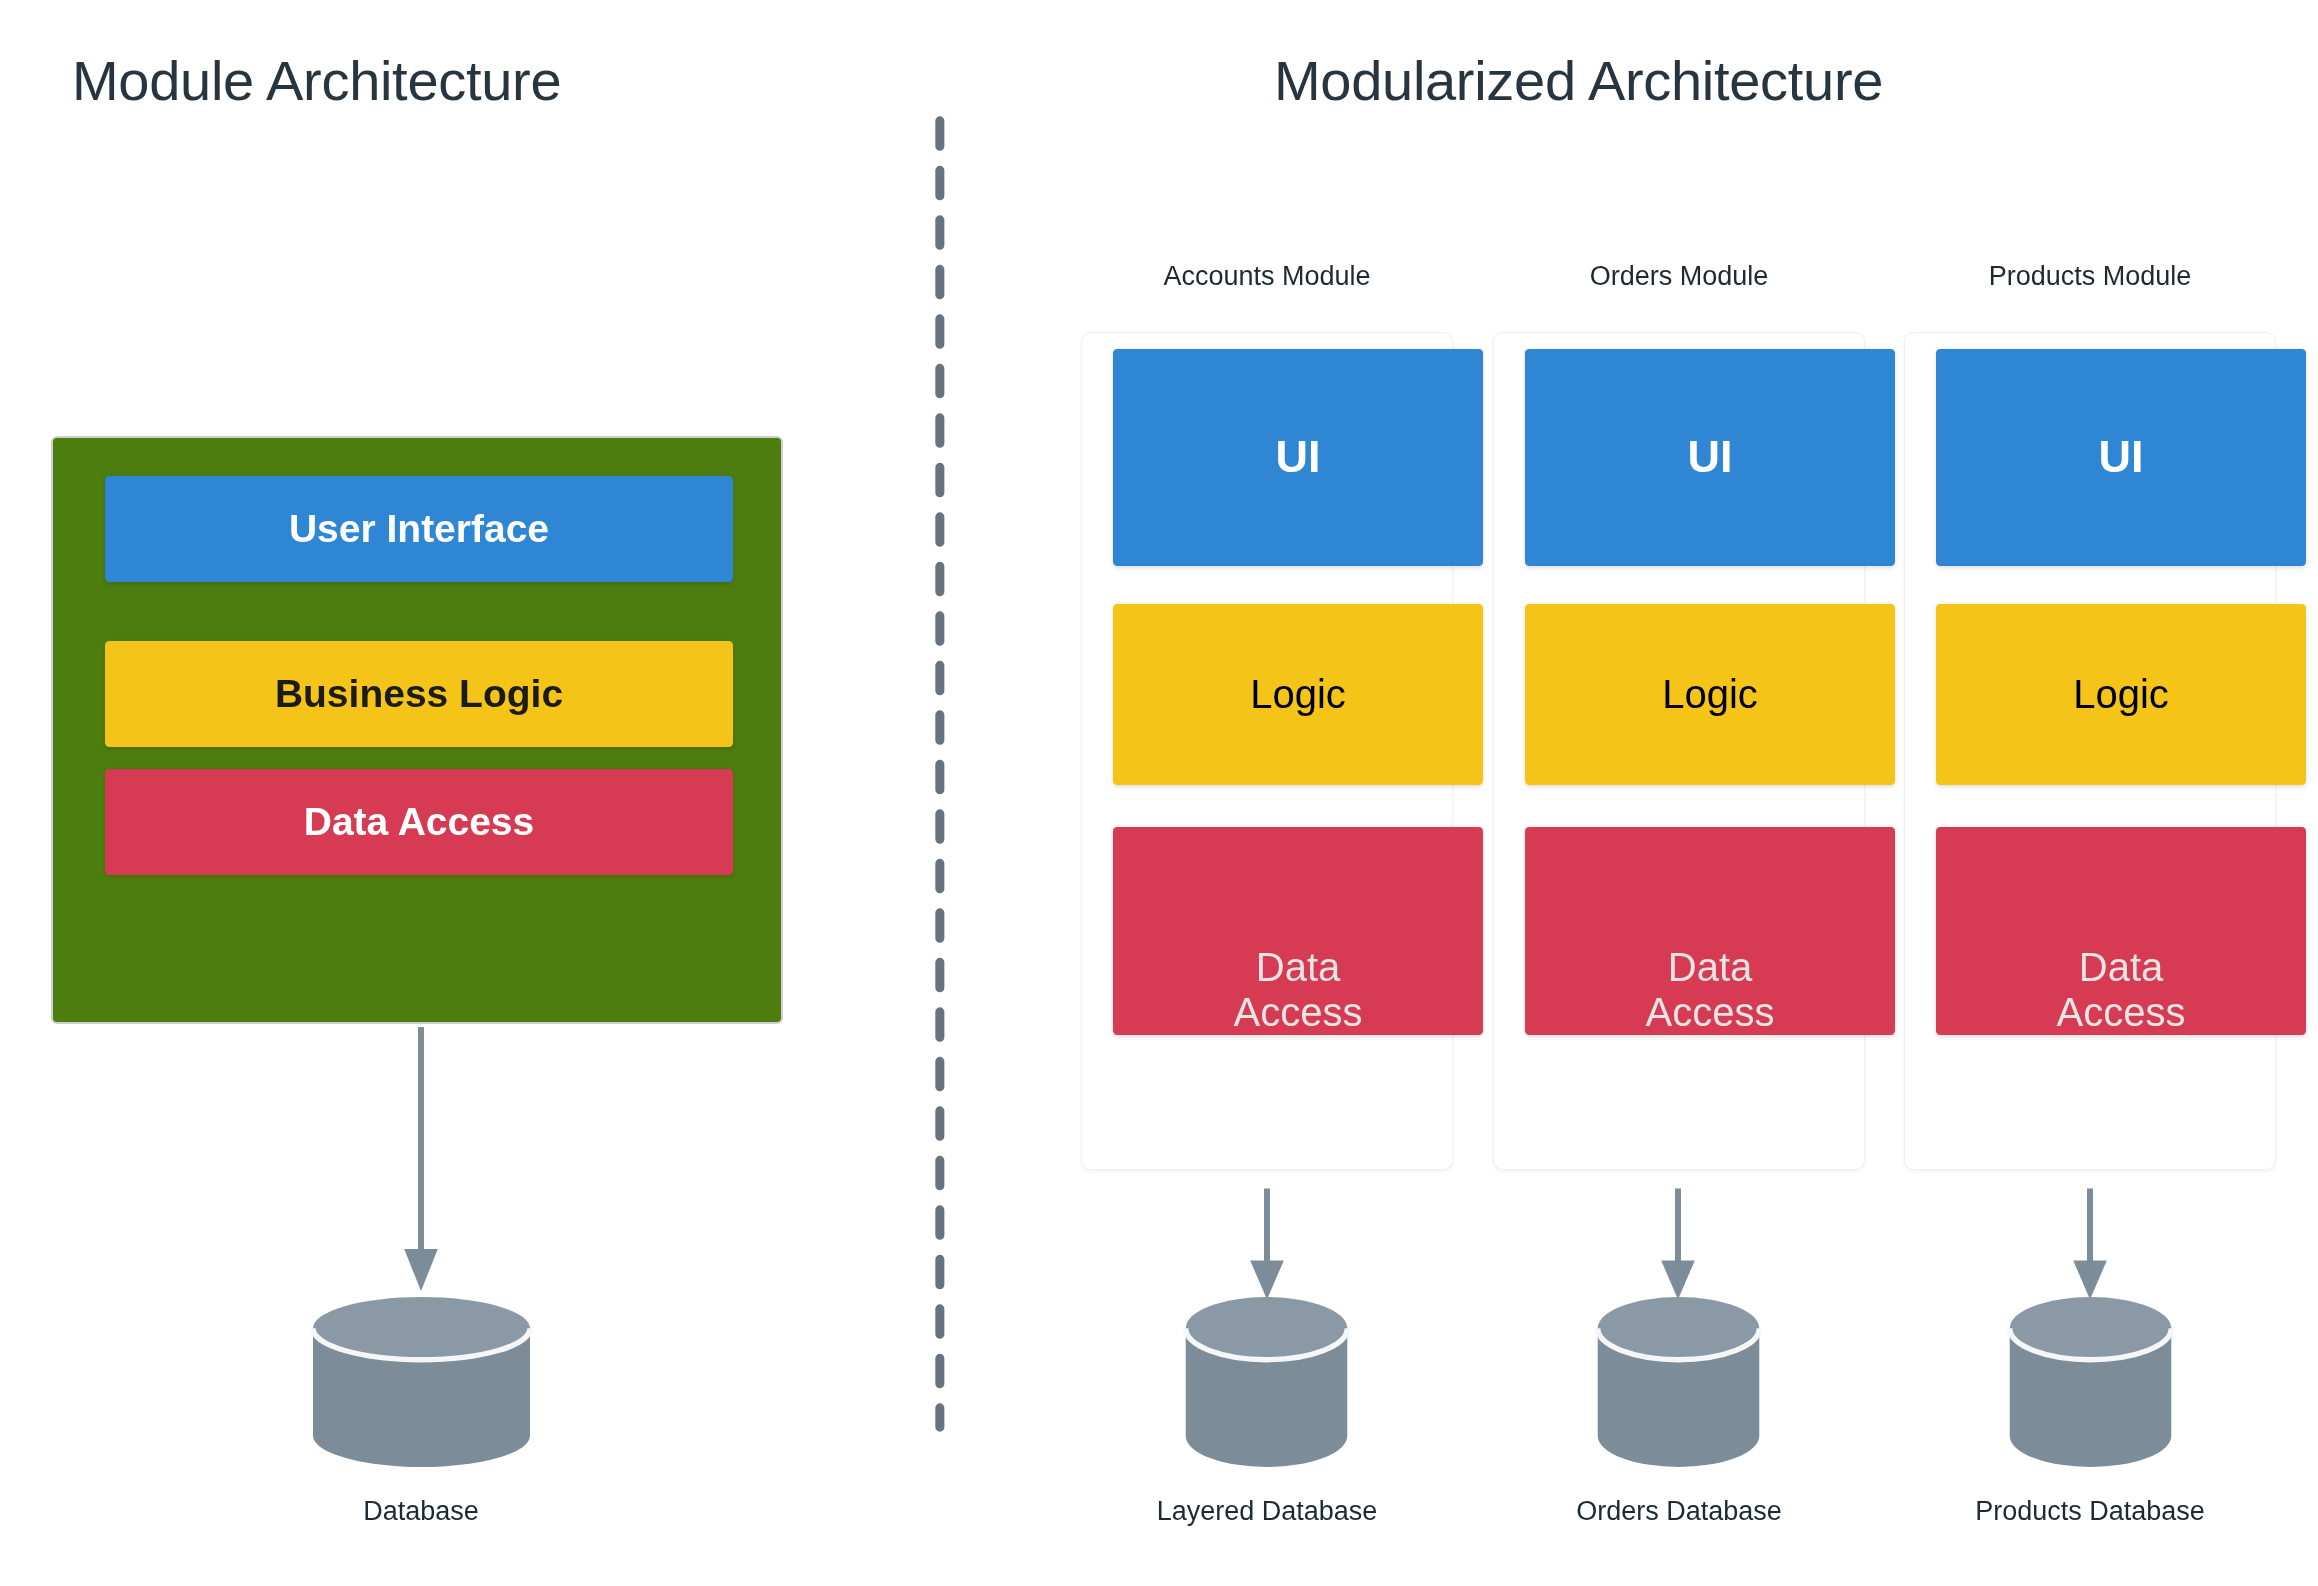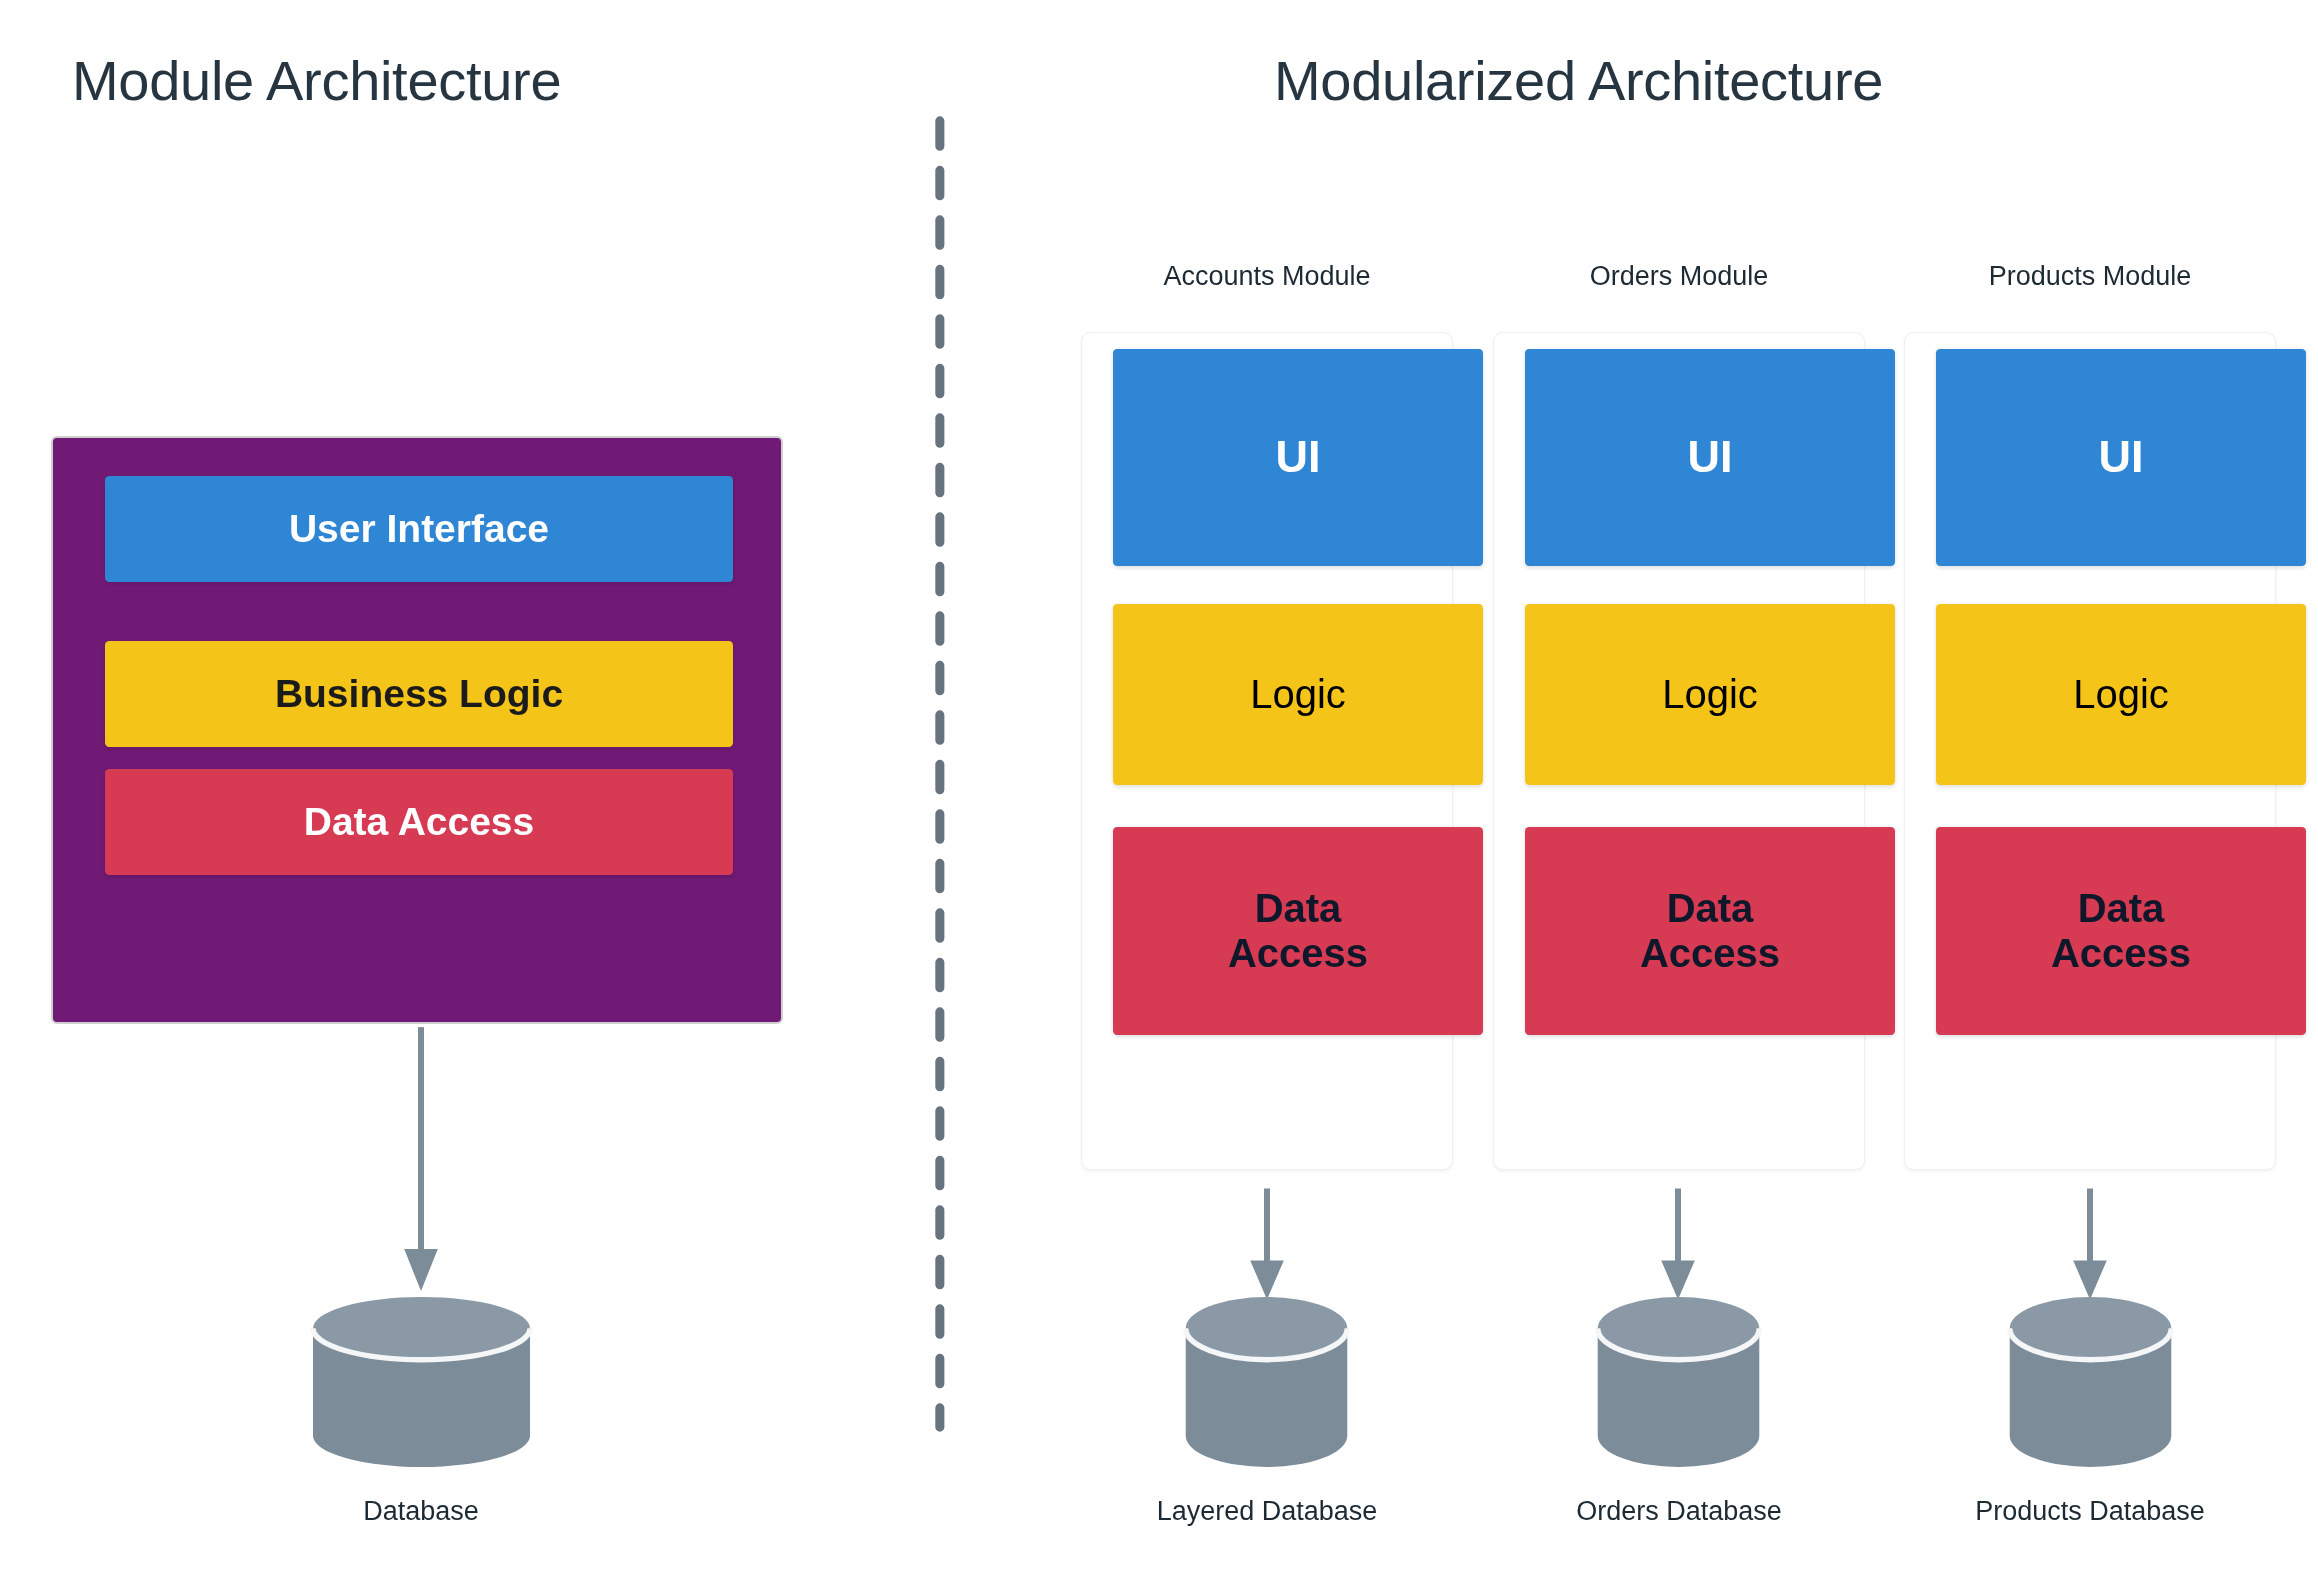--- a/index.html
+++ b/index.html
@@ -42,21 +42,21 @@
 
   
   #layered-container {
     position: absolute;
     left: 51px;
     top: 436px;
     width: 732px;
     height: 588px;
     border: 2.4px solid #cfcfcf;
     border-radius: 6px;
-    background: #701a75;
+    background: #4d7c0f;
   }
   .layer-box {
     position: absolute;
     left: 52px;
     width: 628px;
     height: 106px;
     border-radius: 4.2px;
     display: flex;
     align-items: center;
     justify-content: center;
@@ -116,22 +116,22 @@
     align-items: center;
     justify-content: center;
     text-align: center;
     line-height: 1.12;
     box-shadow: 0 1.8px 4.2px rgba(0,0,0,0.13);
   }
   .mod-ui    { top: 15.7px;  height: 217px; background: #2E86D4; color: #ffffff;
                font-size: 45px; font-weight: 700; }
   .mod-logic { top: 271px; height: 181px; background: #F5C418; color: #000000;
                font-size: 40px; font-weight: 400; }
-  .mod-data  { top: 494px; height: 208px; background: #D63B53; color: #0f172a;
-               font-size: 40px; font-weight: 700; }
+  .mod-data  { top: 494px; height: 208px; background: #D63B53; color: #e5e5e5;
+               font-size: 40px; font-weight: 400; align-items: flex-end; }
 </style>
 </head>
 <body>
 
 <div id="stage">
 
   <div id="title-left" class="panel-title">Module Architecture</div>
 
   <div id="title-right" class="panel-title">Modularized Architecture</div>
 

